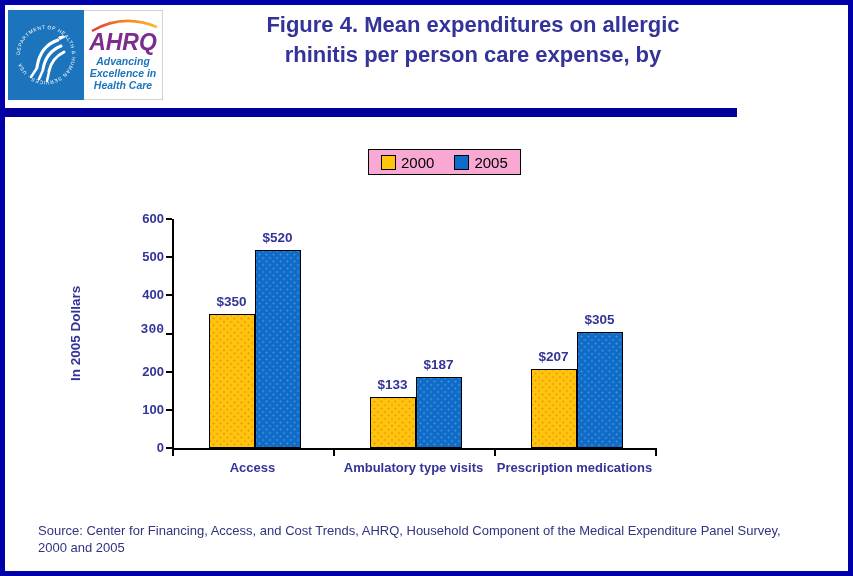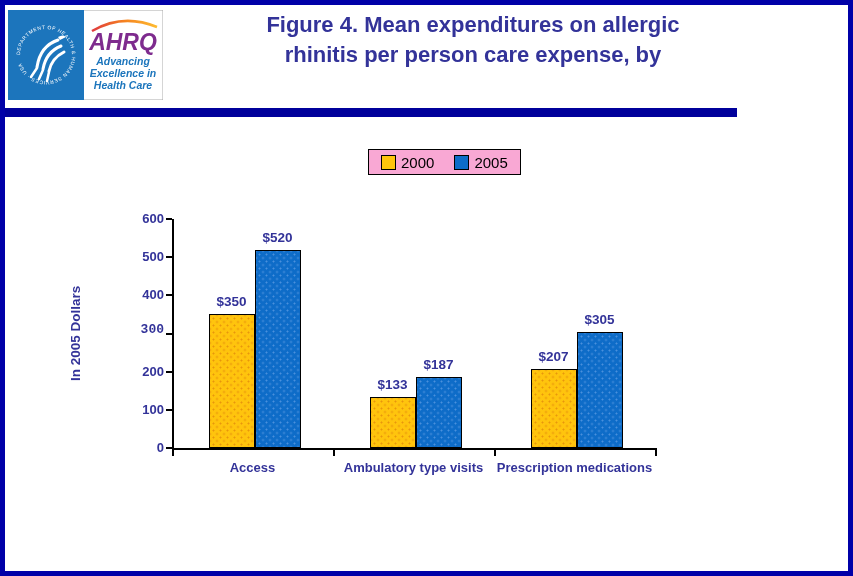--- a/index.html
+++ b/index.html
@@ -109,20 +109,24 @@
       <div class="bar" style="left: 195.5px; top: 178px; width: 46px; height: 51px; background-color: rgb(255, 196, 13); --dot: #E8960C;"></div>
       <div class="vlabel" style="left: 188.5px; top: 158px; width: 60px;">$133</div>
       <div class="bar" style="left: 241.5px; top: 158px; width: 46px; height: 71px; background-color: rgb(14, 108, 200); --dot: #4A90DC;"></div>
       <div class="vlabel" style="left: 234.5px; top: 138px; width: 60px;">$187</div>
       <div class="bar" style="left: 356.5px; top: 150px; width: 46px; height: 79px; background-color: rgb(255, 196, 13); --dot: #E8960C;"></div>
       <div class="vlabel" style="left: 349.5px; top: 130px; width: 60px;">$207</div>
       <div class="bar" style="left: 402.5px; top: 113px; width: 46px; height: 116px; background-color: rgb(14, 108, 200); --dot: #4A90DC;"></div>
       <div class="vlabel" style="left: 395.5px; top: 93px; width: 60px;">$305</div>
     </div>
 
+  <div class="source">
+    <div>Source: Center for Financing, Access, and Cost Trends, AHRQ, Household Component of the Medical Expenditure Panel Survey,</div>
+    <div>2000 and 2005</div>
+  </div>
 
 <div class="ytick" style="left: 117px; top: 435px; width: 42px;">0</div>
     <div class="tickmark" style="left: 161px; top: 442px; width: 6px; height: 2px;"></div>
     <div class="ytick" style="left: 117px; top: 396.833px; width: 42px;">100</div>
     <div class="tickmark" style="left: 161px; top: 403.833px; width: 6px; height: 2px;"></div>
     <div class="ytick" style="left: 117px; top: 358.667px; width: 42px;">200</div>
     <div class="tickmark" style="left: 161px; top: 365.667px; width: 6px; height: 2px;"></div>
     <div class="ytick" style="left: 117px; top: 317px; width: 42px; font-family: Liberation Mono, monospace;">300</div>
     <div class="tickmark" style="left: 161px; top: 327.5px; width: 6px; height: 2px;"></div>
     <div class="ytick" style="left: 117px; top: 282.333px; width: 42px;">400</div>

